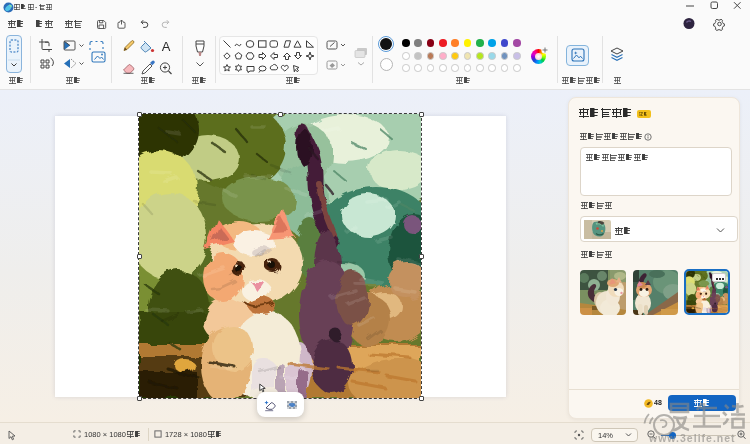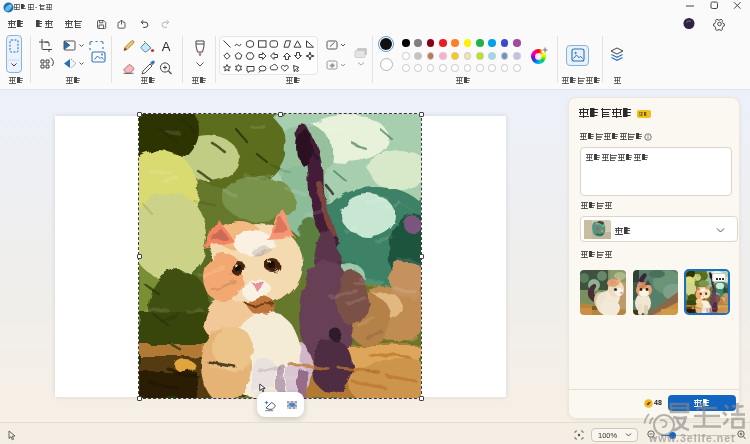--- a/index.html
+++ b/index.html
@@ -396,27 +396,42 @@
 </svg>
 <span class="abs" style="left:654px;top:399px;font-size:7px;color:#222;font-weight:bold">48</span>
 <div class="abs" style="left:668px;top:395px;width:68px;height:16px;background:#1365c2;border-radius:4px">
   <span class="row" style="position:absolute;left:26px;top:4px;color:#fff"><span class="g s8" style="opacity:1"></span><span class="g2 s8" style="opacity:1;margin-right:0"></span></span>
 </div>
 
 <div class="abs" style="left:0;top:422px;width:750px;height:22px;background:#f4eee5;border-top:1px solid #e5ddcf">
   <svg class="abs" style="left:8px;top:7px" width="8" height="11" viewBox="0 0 8 11">
       <path d="M1 1v7.5L3 6.7 4.3 9.8 5.6 9.2 4.3 6.2 7 6z" fill="none" stroke="#555" stroke-width=".9"></path>
     </svg>
+  <div class="abs" style="left:73px;top:4px;height:14px;display:flex;align-items:center;font-size:7.5px;color:#333">
+    <svg width="8" height="8" viewBox="0 0 9 9" style="margin-right:3px">
+        <path d="M1 3V1h2M6 1h2v2M8 6v2H6M3 8H1V6" fill="none" stroke="#666" stroke-width="1.1"></path>
+      </svg>
+    <span>1080 × 1080</span>
+      <span class="g s7" style="margin-left:1px"></span>
+      <span class="g2 s7" style="margin-right:0"></span>
+    <div style="width:1px;height:13px;background:#ddd5c5;margin:0 5px 0 6px"></div>
+    <svg width="8" height="8" viewBox="0 0 9 9" style="margin-right:3px">
+        <rect x="1" y="1" width="7" height="7" fill="none" stroke="#666" stroke-width="1.1"></rect>
+      </svg>
+    <span>1728 × 1080</span>
+      <span class="g s7" style="margin-left:1px"></span>
+      <span class="g2 s7" style="margin-right:0"></span>
+  </div>
 
   <svg class="abs" style="left:574px;top:7px" width="10" height="10" viewBox="0 0 10 10">
     <path d="M1 3V2a1 1 0 0 1 1-1h1M7 1h1a1 1 0 0 1 1 1v1M9 7v1a1 1 0 0 1-1 1H7M3 9H2a1 1 0 0 1-1-1V7" fill="none" stroke="#555" stroke-width=".9"></path>
       <circle cx="5" cy="5" r="1.2" fill="#555"></circle>
   </svg>
   <div class="abs" style="left:591px;top:5px;width:47px;height:14px;border:1px solid #cfc7b8;border-radius:4px;background:#faf6ef"></div>
-  <span class="abs" style="left:598px;top:8px;font-size:7.5px;color:#333">100%</span>
+  <span class="abs" style="left:598px;top:8px;font-size:7.5px;color:#333">14%</span>
   <svg class="abs" style="left:625px;top:9px" width="7" height="6" viewBox="0 0 7 6">
       <path d="M1 1.5 3.5 4 6 1.5" fill="none" stroke="#555" stroke-width="1"></path>
     </svg>
   <svg class="abs" style="left:647px;top:7px" width="9" height="10" viewBox="0 0 9 10">
       <circle cx="4" cy="4" r="3.2" fill="none" stroke="#555" stroke-width=".9"></circle>
       <path d="M6.4 6.5 8.5 8.8" stroke="#555" stroke-width="1"></path>
       <path d="M2.5 4h3" stroke="#555" stroke-width=".9"></path>
     </svg>
   <div class="abs" style="left:661px;top:11.5px;width:75px;height:1.5px;background:#c9c2b4"></div>
   <div class="abs" style="left:661px;top:11.5px;width:11px;height:1.5px;background:#1365c2"></div>

